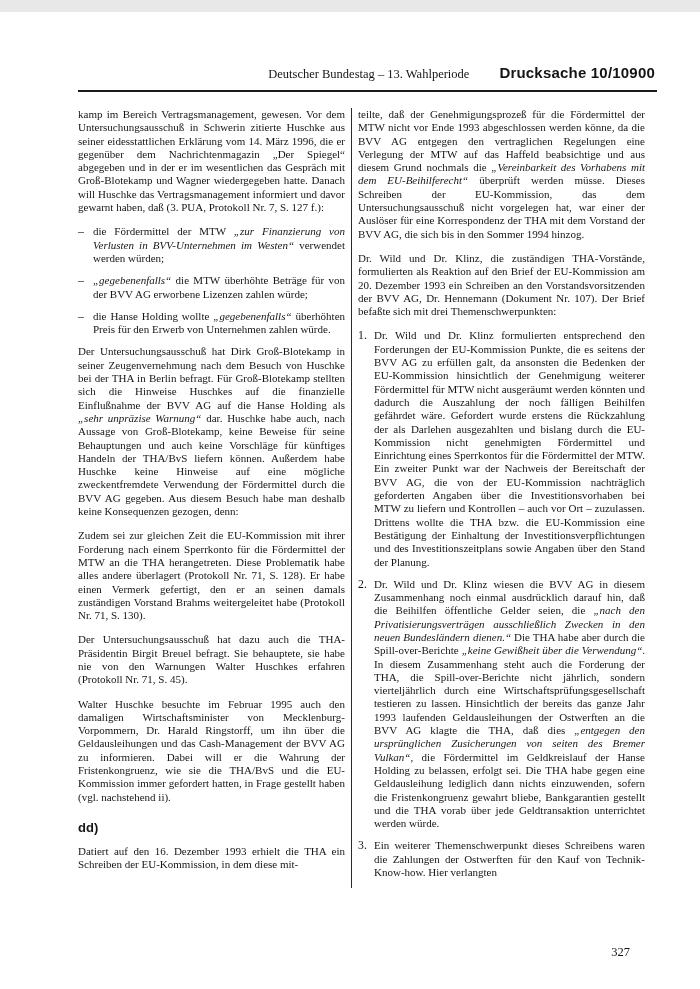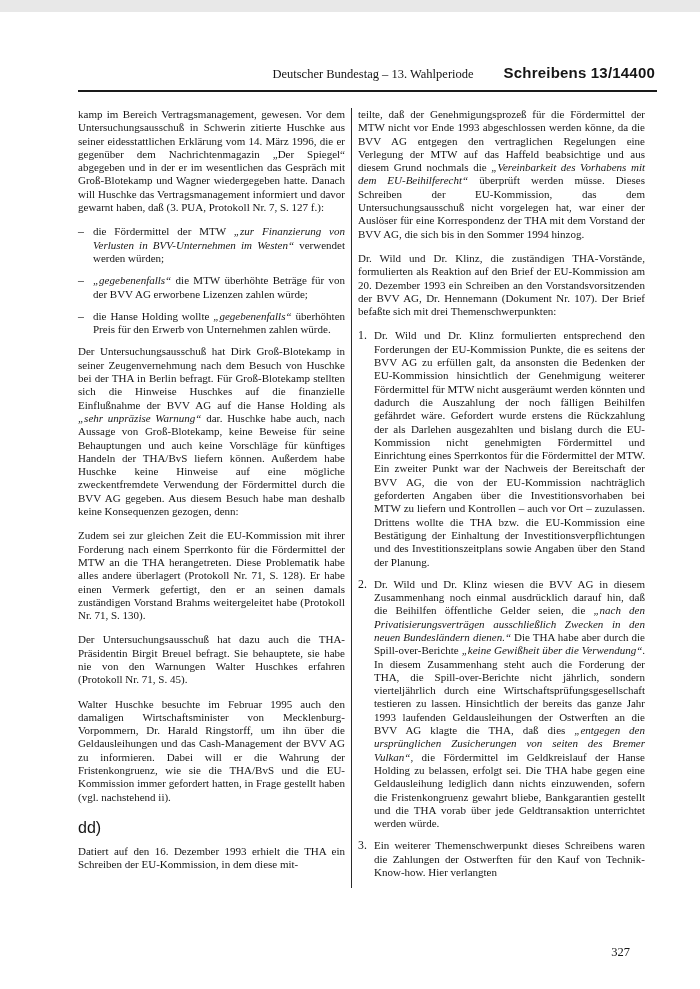--- a/index.html
+++ b/index.html
@@ -28,33 +28,33 @@
   .dash-list { margin:0 0 3px 0; }
   .list-item { display:flex; margin:0 0 9px 0; }
   .list-item .marker { flex:none; font-size:11.8px; line-height:13.3px; }
   .dash-list .marker { width:15px; }
   .num-list .marker { width:16px; }
   .item-text { flex:1; }
   .quote { margin:0 14px 11px 14px; }
   .section-heading {
     display:flex; margin:17px 0 10px 0;
     font-family:"Liberation Sans", "DejaVu Sans", sans-serif;
-    font-weight:normal; font-size:16px; line-height:13.6px;
+    font-weight:bold; font-size:13px; line-height:13.6px;
   }
   .section-heading .label { flex:none; width:23px; }
   .page-number { position:absolute; right:70px; top:933px; font-size:12.5px;text-align:center; }
 </style>
 </head>
 <body>
 
 <div class="page">
 
   <div class="header">
     <span class="header-left">Deutscher Bundestag – 13. Wahlperiode</span>
-    <span class="header-right"><span>Schreibens</span>&nbsp;<span>13/14400</span></span>
+    <span class="header-right"><span>Drucksache</span>&nbsp;<span>10/10900</span></span>
   </div>
   <div class="rule"></div>
 
   <div class="columns">
 
     <div class="col-left">
       <p><span>kamp im Bereich Vertragsmanagement, gewesen. Vor dem Untersuchungsausschuß in Schwerin zitierte Huschke aus seiner eidesstattlichen Erklärung vom 14. März 1996, die er gegenüber dem Nachrichtenmagazin „Der Spiegel“ abgegeben und in der er im wesentlichen das Gespräch mit Groß-Blotekamp und Wagner wiedergegeben hatte. Danach will Huschke das Vertragsmanagement informiert und davor gewarnt haben, daß (3. PUA, Protokoll Nr. 7, S. 127 f.):</span></p>
 
       <div class="dash-list">
         <div class="list-item">

